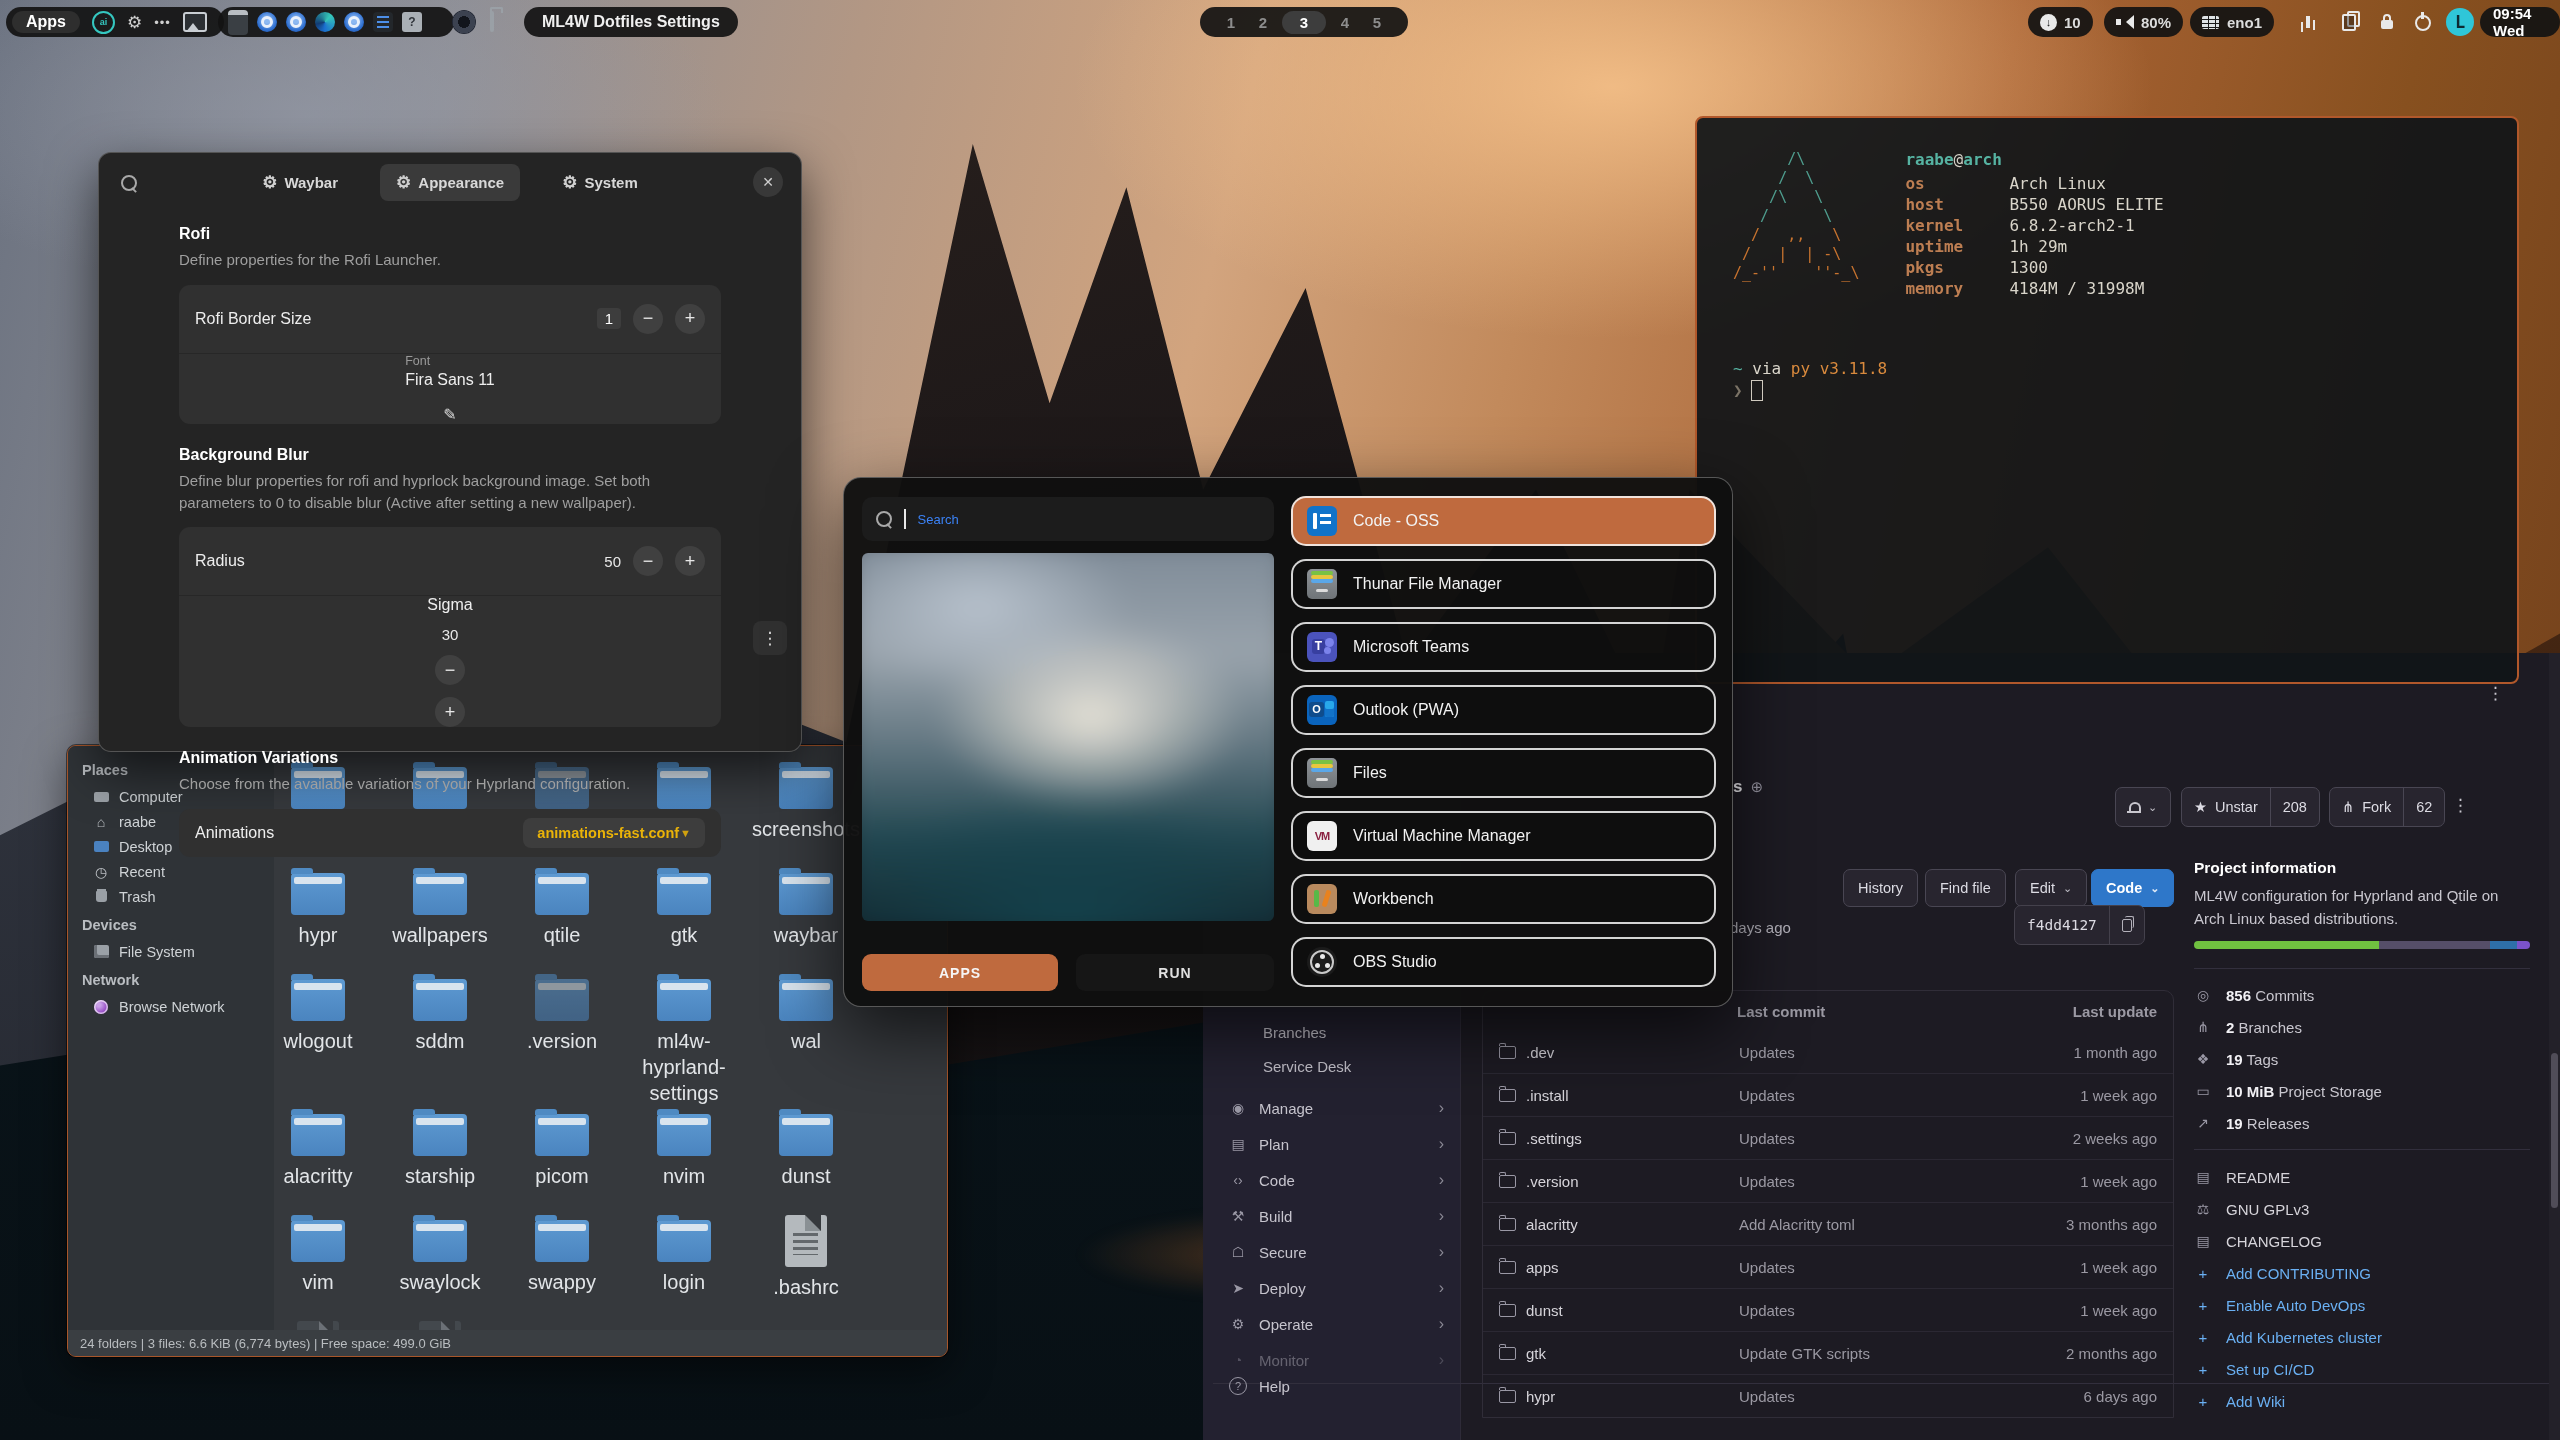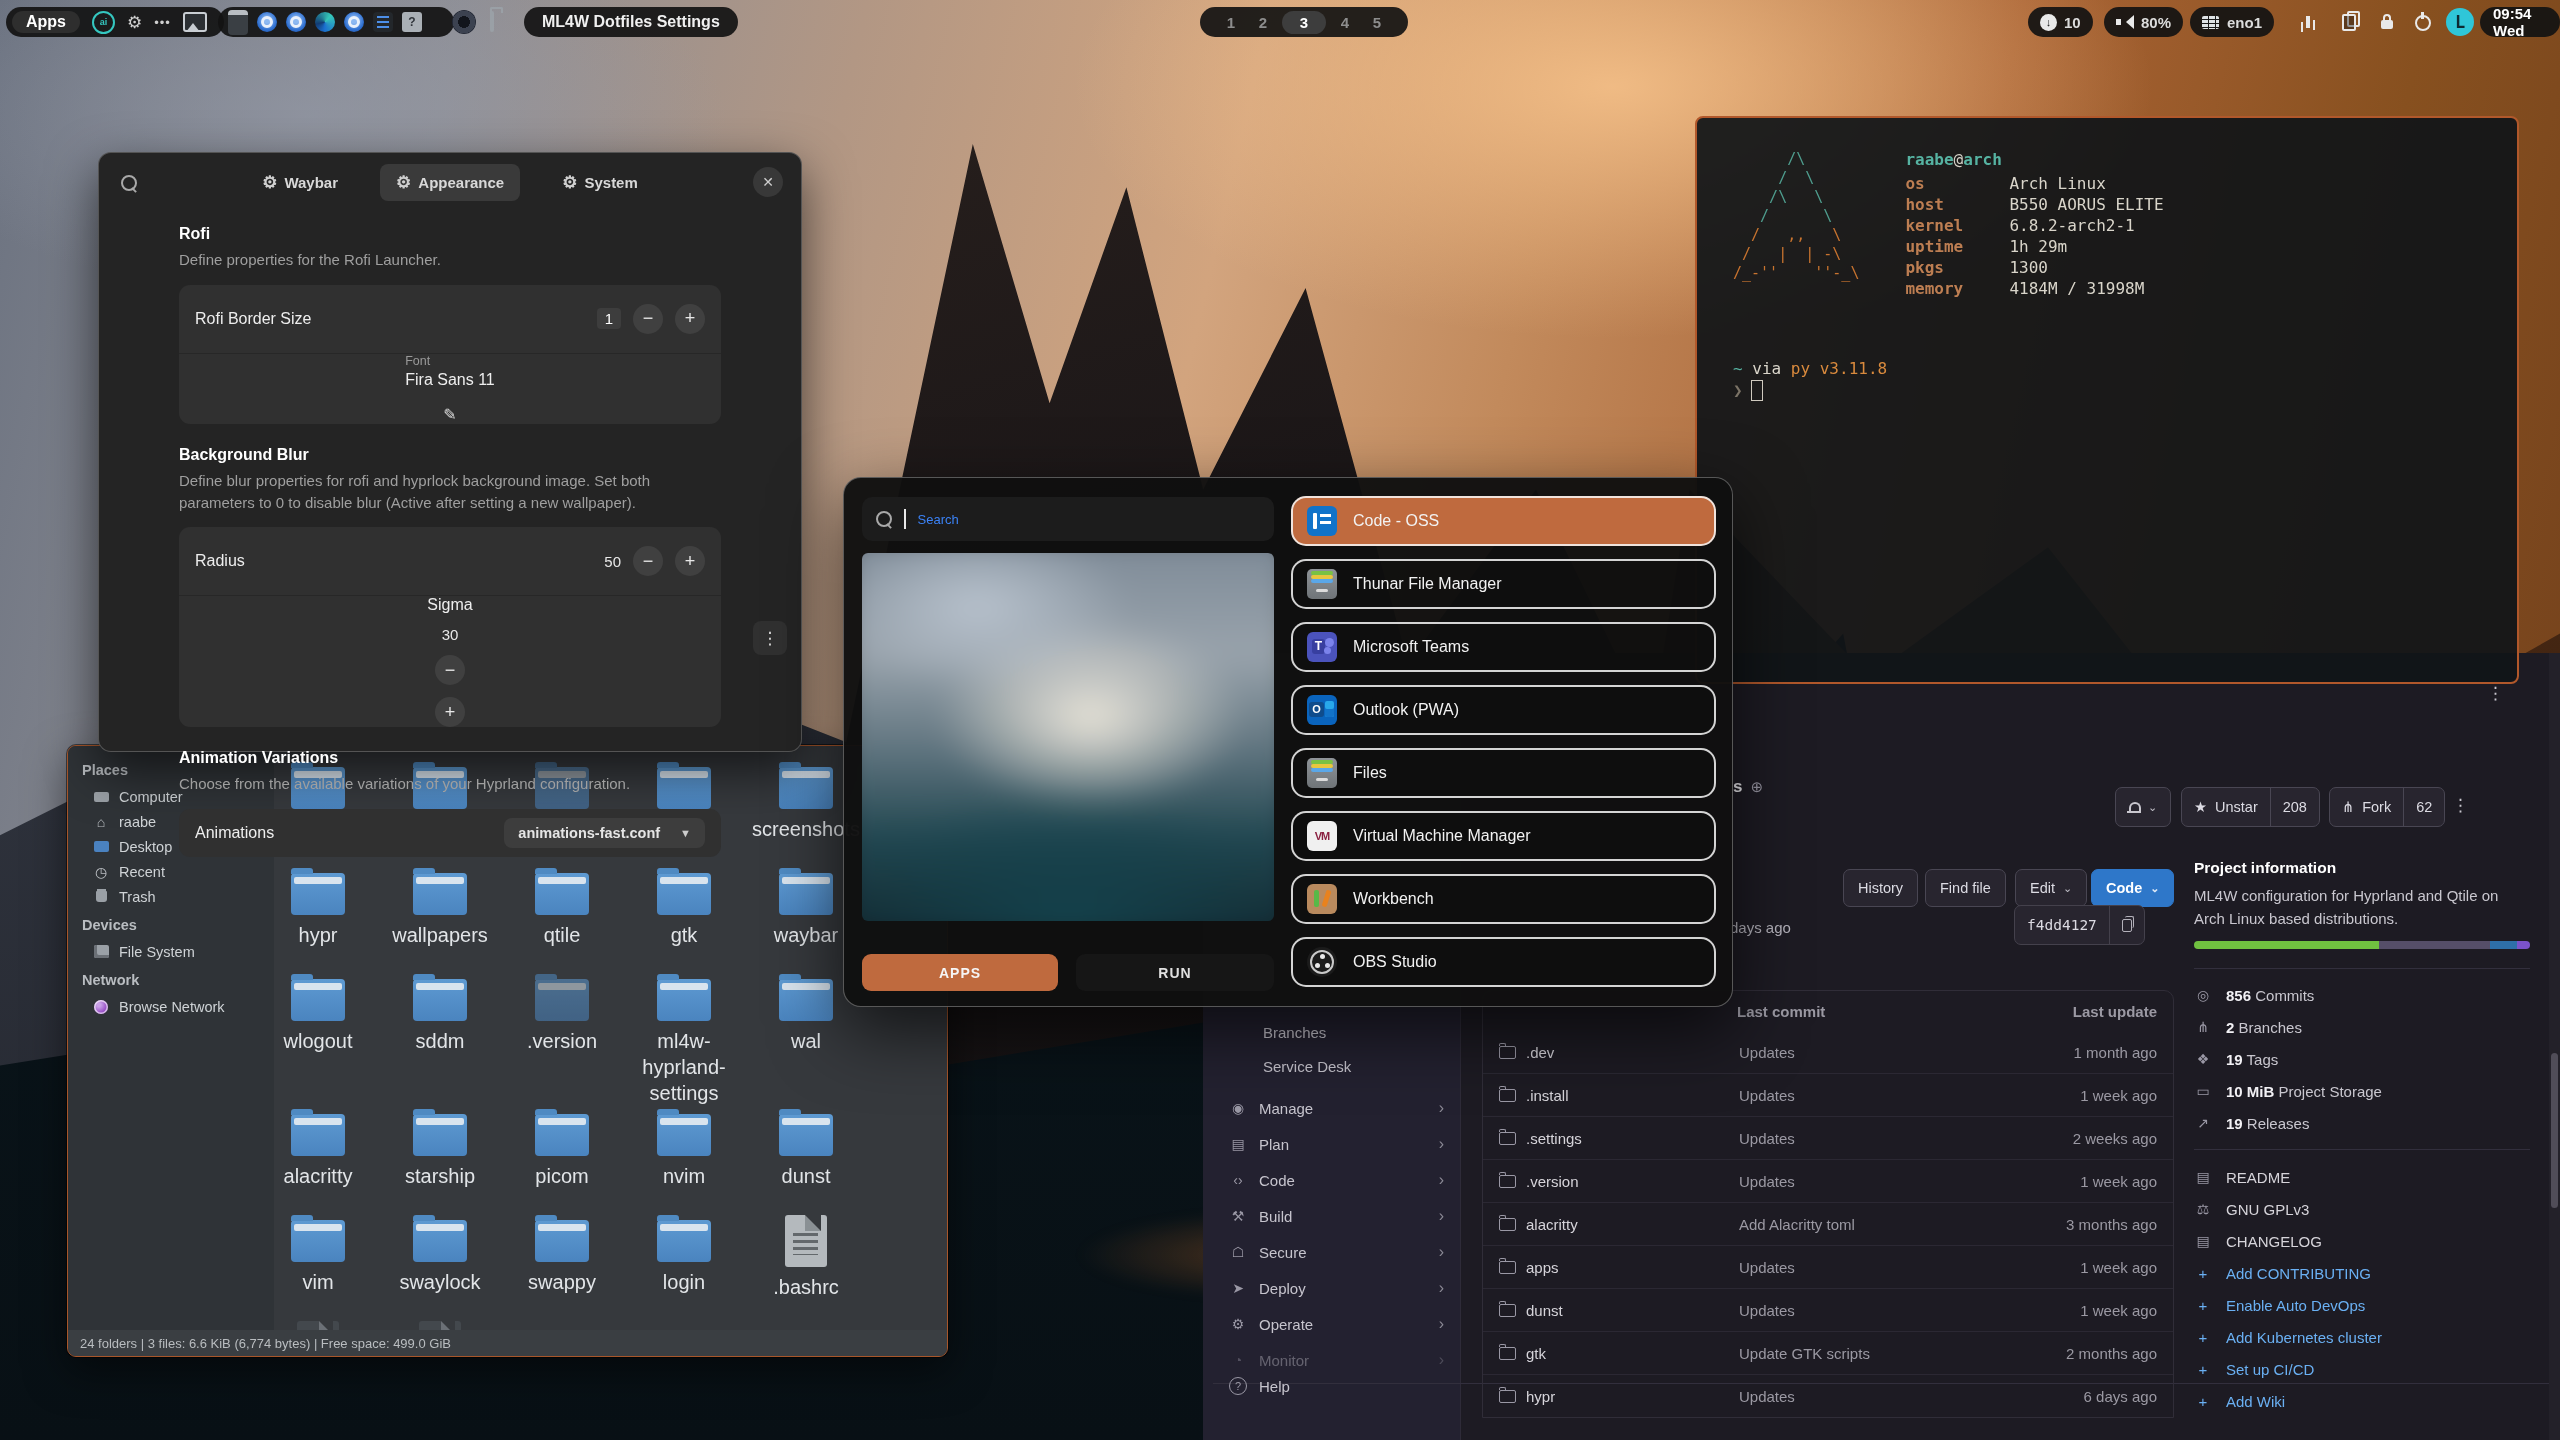--- a/index.html
+++ b/index.html
@@ -102,21 +102,21 @@
   .val-chip{background:#3d3d3d;border-radius:4px;padding:2px 8px;color:#fff;}
   .round-btn{width:30px;height:30px;border-radius:50%;background:#404040;color:#e8e8e8;font-size:18px;
     display:flex;align-items:center;justify-content:center;}
   .font-row{display:flex;align-items:center;min-height:70px;padding:0 16px;}
   .font-row .col{flex:1;}
   .mini{color:#9a9a9a;font-size:12.5px;}
   .fval{color:#eee;font-size:16px;margin-top:3px;}
   .pencil{color:#ddd;font-size:16px;}
   .kebab-btn{position:absolute;width:34px;height:34px;background:#303030;border-radius:8px;color:#ddd;
     font-size:17px;display:flex;align-items:center;justify-content:center;}
-  .drop-btn{background:#3d3d3d;border-radius:8px;padding:7px 14px;color:#e5e5e5;font-weight:bold;font-size:14.5px;display:flex;gap:20px;align-items:center;text-align:right;}
+  .drop-btn{background:#3d3d3d;border-radius:8px;padding:7px 14px;color:#eab308;font-weight:bold;font-size:14.5px;display:flex;gap:1px;align-items:center;text-align:right;}
 
   
   #thunar{left:67px;top:745px;width:879px;height:610px;z-index:20;background:#36393d;
     border:1px solid #a8562a;box-shadow:0 0 0 1px rgba(0,0,0,.5),0 14px 40px rgba(0,0,0,.5);border-radius:9px;overflow:hidden;}
   #th-side{position:absolute;left:0;top:0;bottom:26px;width:192px;background:#2f3337;padding:16px 0 0 14px;font-size:14.5px;}
   .th-head{font-weight:bold;color:#b9bdc1;margin:8px 0 6px 0;}
   .th-item{display:flex;align-items:center;gap:9px;color:#cfd3d6;padding:4.5px 0 4.5px 10px;}
   .si{width:18px;height:16px;flex:none;position:relative;display:flex;align-items:center;justify-content:center;color:#b9bdc1;font-size:14px;}
   .si.pc::before{content:"";width:15px;height:10px;background:#9aa0a6;border-radius:2px;box-shadow:0 12px 0 -10px #9aa0a6;}
   .si.desk::before{content:"";width:15px;height:11px;background:#4a82c0;border-radius:2px;}

